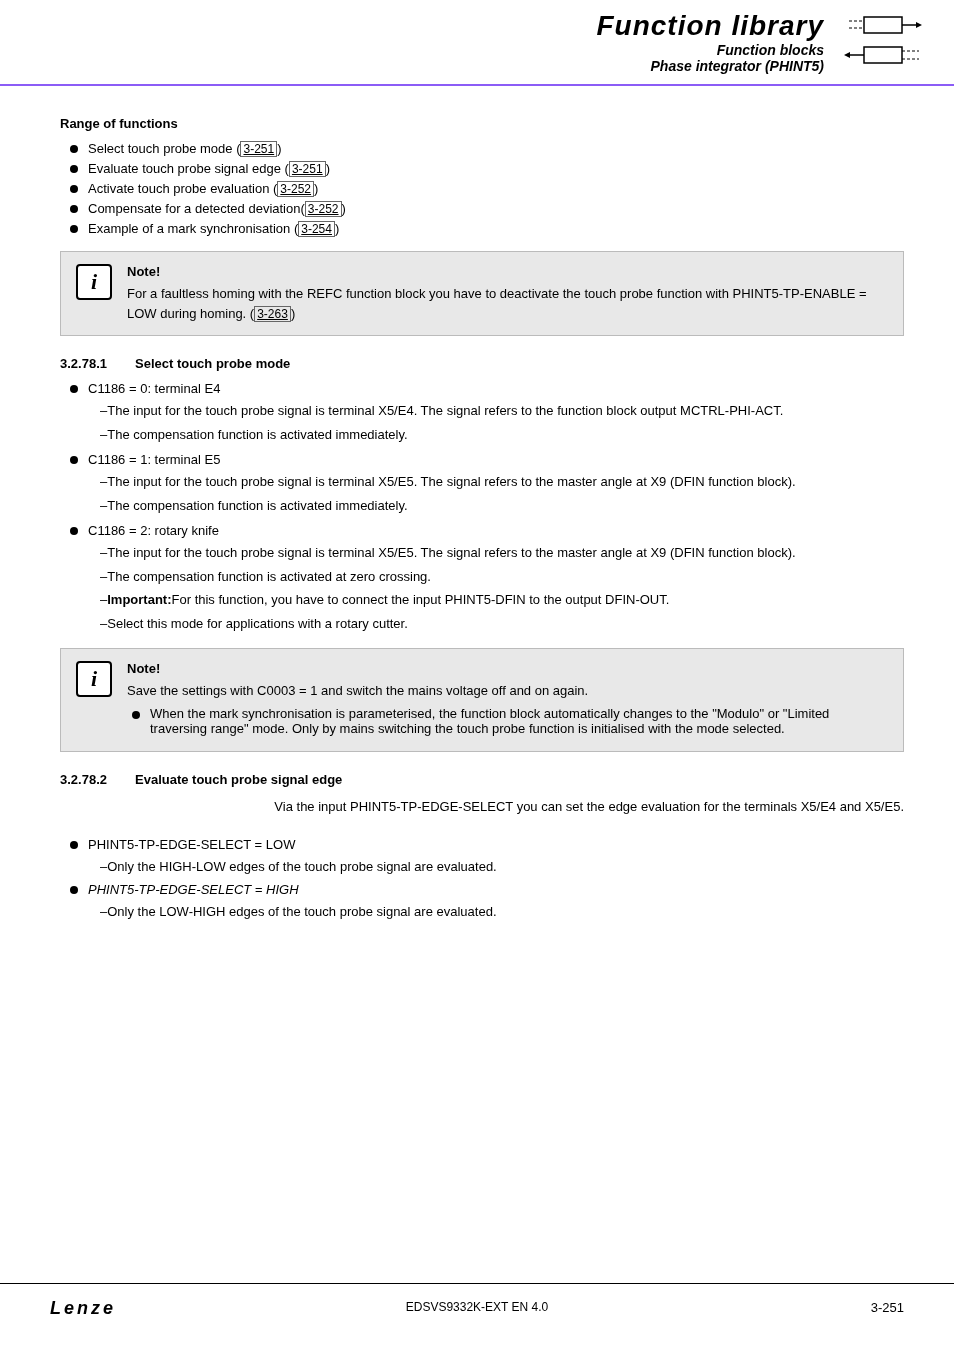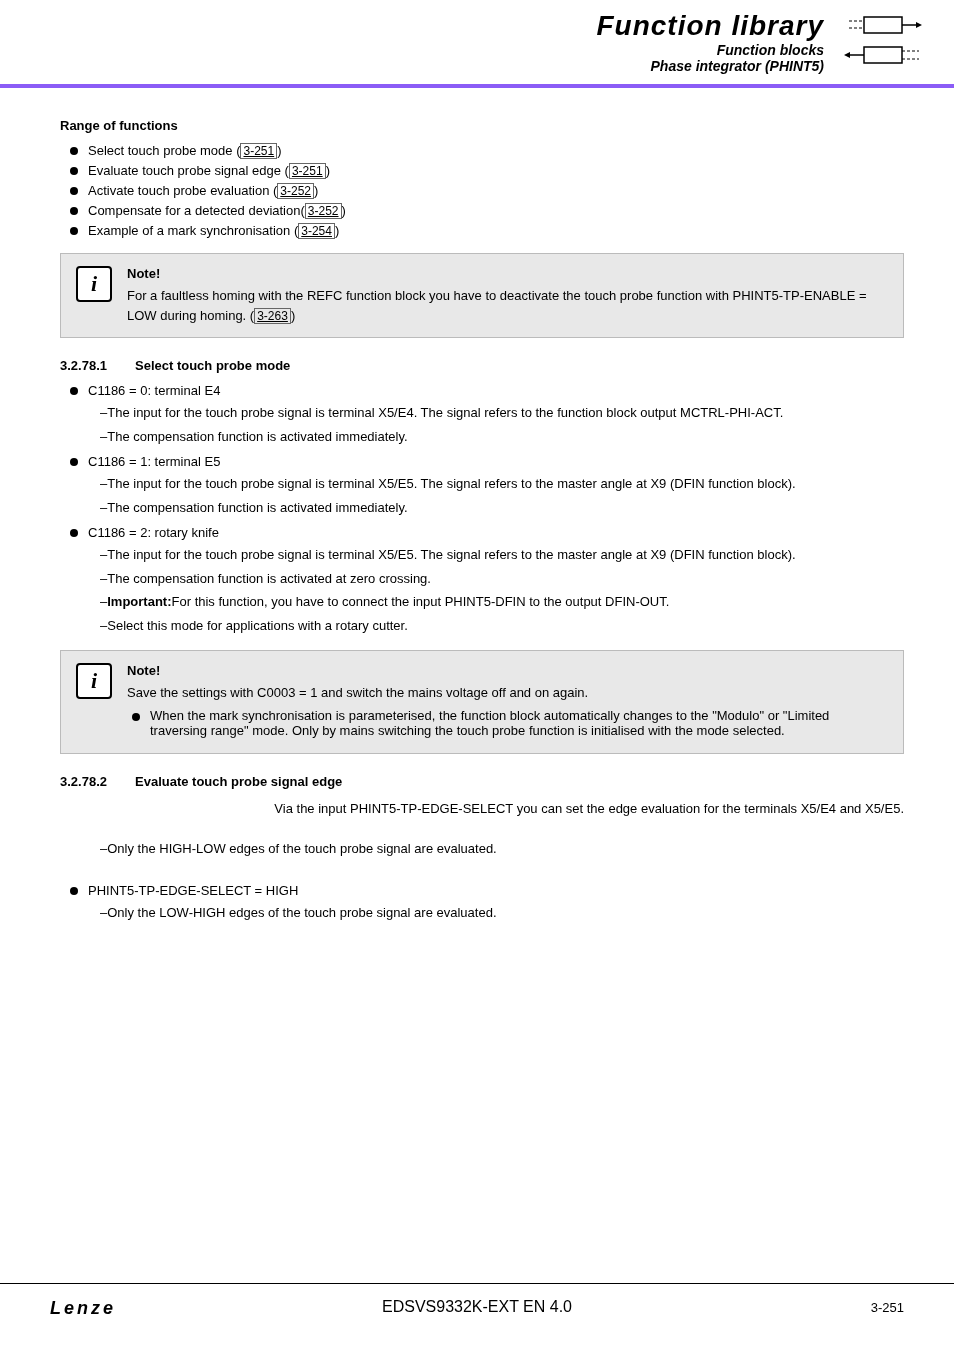--- a/index.html
+++ b/index.html
@@ -15,21 +15,21 @@
       width: 954px;
       min-height: 1350px;
       position: relative;
       padding: 0;
     }
     
     .header {
       display: flex;
       justify-content: flex-end;
       align-items: flex-start;
-      border-bottom: 4px solid #8b5cf6;
+      border-bottom: 2px solid #8b5cf6;
       padding: 10px 30px 10px 30px;
     }
     .header-text {
       text-align: right;
       flex: 1;
     }
     .header-title {
       font-size: 28px;
       font-weight: bold;
       font-style: italic;
@@ -173,21 +173,21 @@
     .footer-logo {
       font-size: 22px;
       font-weight: bold;
       font-style: italic;
       letter-spacing: 2px;
       flex: 1;
     }
     .footer-center {
       flex: 2;
       text-align: center;
-      font-size: 16px;
+      font-size: 12px;
     }
     .footer-page {
       flex: 1;
       text-align: right;
       font-size: 13px;
     }
     .lenze-logo {
       font-family: Arial, sans-serif;
       font-size: 18px;
       font-weight: 900;
@@ -316,24 +316,28 @@
     </div>
 
     <div class="section-header">
       <span class="section-number">3.2.78.2</span>
       <span class="section-heading">Evaluate touch probe signal edge</span>
     </div>
 
     <p class="body-text">Via the input PHINT5-TP-EDGE-SELECT you can set the edge evaluation for the terminals X5/E4 and X5/E5.</p>
 
     <ul class="bullet-list">
+      <li>
+        <span class="bullet-dot"></span>
+        <span>PHINT5-TP-EDGE-SELECT = LOW</span>
+      </li>
       <ul class="sub-list">
         <li>Only the HIGH-LOW edges of the touch probe signal are evaluated.</li>
       </ul>
-      <li style="margin-top:24px;">
+      <li style="margin-top:5px;font-style:italic;">
         <span class="bullet-dot"></span>
         <span>PHINT5-TP-EDGE-SELECT = HIGH</span>
       </li>
       <ul class="sub-list">
         <li>Only the LOW-HIGH edges of the touch probe signal are evaluated.</li>
       </ul>
     </ul>
 
   </div>
 

